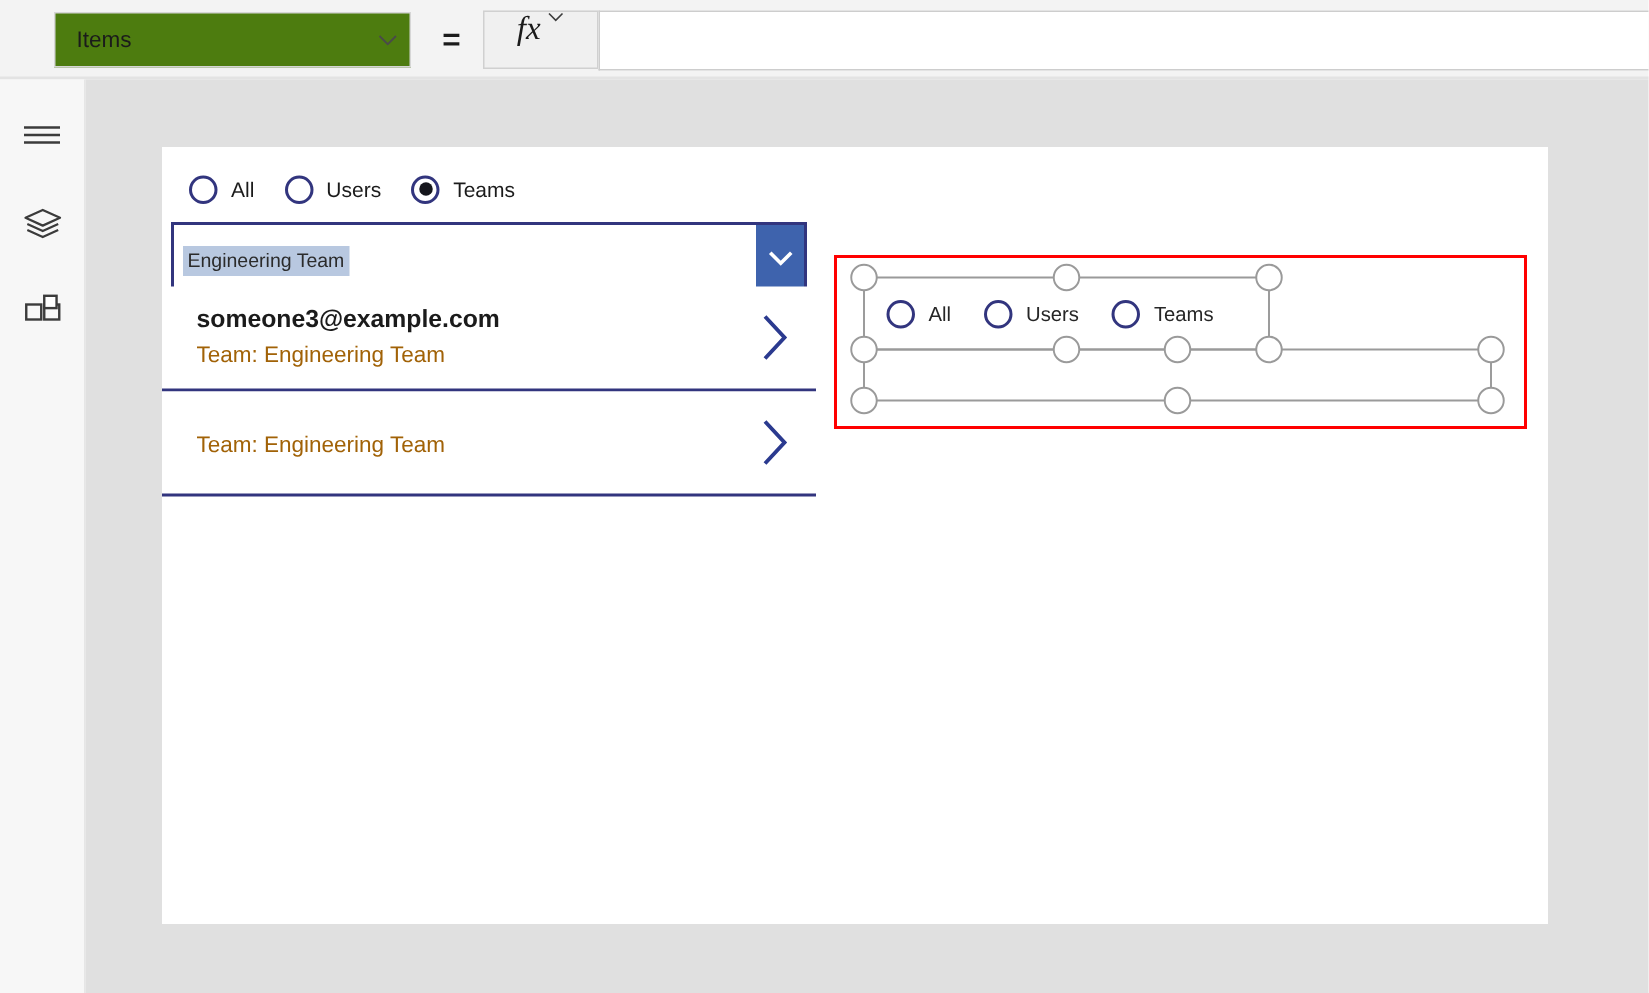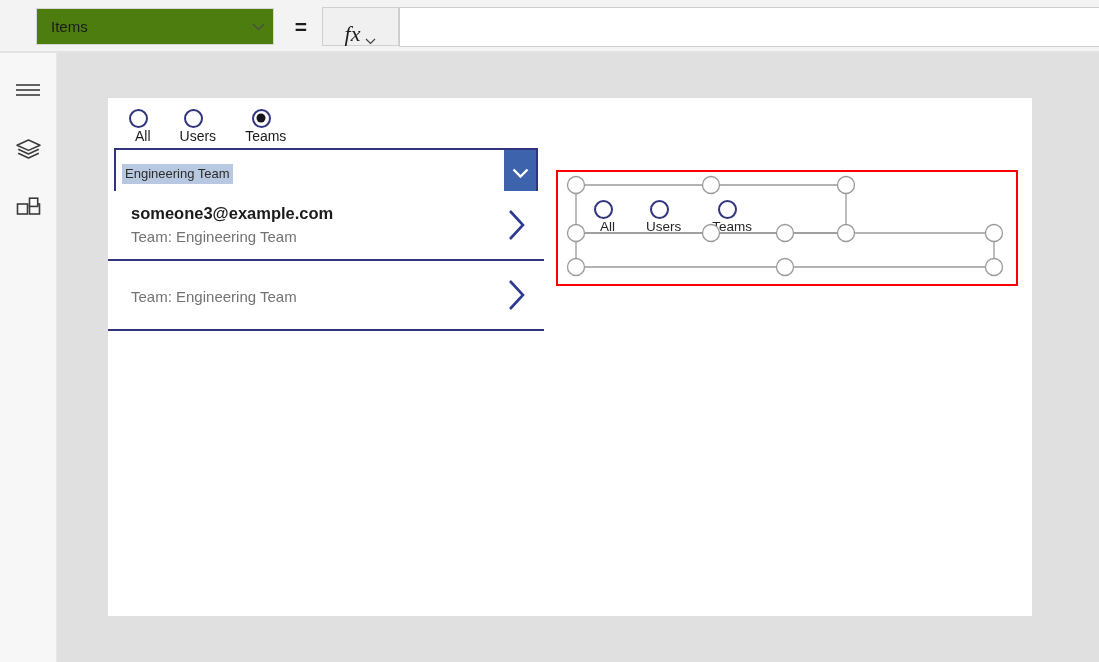--- a/index.html
+++ b/index.html
@@ -32,21 +32,21 @@
   .chev-svg{display:block;}
 
   #equals-sign{
     position:absolute;left:288px;top:8px;width:26px;height:37px;
     display:flex;align-items:center;justify-content:center;
     font-size:21px;color:#1b1b1b;font-weight:600;
   }
   #fx-button{
     position:absolute;left:322px;top:7px;width:77px;height:39px;
     background:#f0f0f0;border:1px solid #d0d0d0;box-sizing:border-box;
-    display:flex;align-items:flex-end;justify-content:center;gap:5px;
+    display:flex;align-items:flex-start;justify-content:center;gap:5px;
     cursor:pointer;
   }
   #fx-button .fx-glyph{
     font-family:"Liberation Serif", serif;font-style:italic;
     font-size:22px;color:#1b1b1b;line-height:1;
   }
   #formula-input{
     position:absolute;left:399px;top:7px;width:700px;height:40px;
     background:#ffffff;border:1px solid #cdcdcd;border-right:none;
     box-sizing:border-box;font-size:14px;color:#1b1b1b;
@@ -83,21 +83,21 @@
     position:absolute;left:108px;top:98px;width:924px;height:518px;
     background:#ffffff;
   }
 
   
   #canvas-radio-group{
     position:absolute;left:18px;top:13px;width:240px;height:30px;
     display:flex;align-items:center;
   }
   .radio-opt{
-    display:flex;align-items:center;margin-right:20px;cursor:pointer;flex-direction:column;
+    display:flex;align-items:center;margin-right:20px;cursor:pointer;
   }
   .radio-circle{
     width:19px;height:19px;border-radius:50%;
     border:2px solid #32357e;box-sizing:border-box;
     background:#ffffff;position:relative;flex:none;
   }
   .radio-circle.checked::after{
     content:"";position:absolute;left:50%;top:50%;
     width:9px;height:9px;border-radius:50%;background:#15161c;
     transform:translate(-50%,-50%);
@@ -132,21 +132,21 @@
     position:relative;height:70px;box-sizing:border-box;
     border-bottom:2px solid #32357e;
     display:flex;align-items:center;cursor:pointer;
     background:#ffffff;
   }
   .gi-texts{flex:1;padding-left:23px;}
   .gi-title{
     font-size:16.5px;font-weight:bold;color:#1b1b1b;line-height:1.25;
   }
   .gi-sub{
-    font-size:15px;color:#737373;line-height:1.3;margin-top:3px;
+    font-size:15px;color:#a16207;line-height:1.3;margin-top:3px;
   }
   .gi-chevron{
     width:56px;display:flex;align-items:center;justify-content:center;flex:none;
   }
 
   
   #selected-control{
     position:absolute;left:556px;top:170px;width:462px;height:116px;
     border:2px solid #ff0000;box-sizing:border-box;background:transparent;
   }

